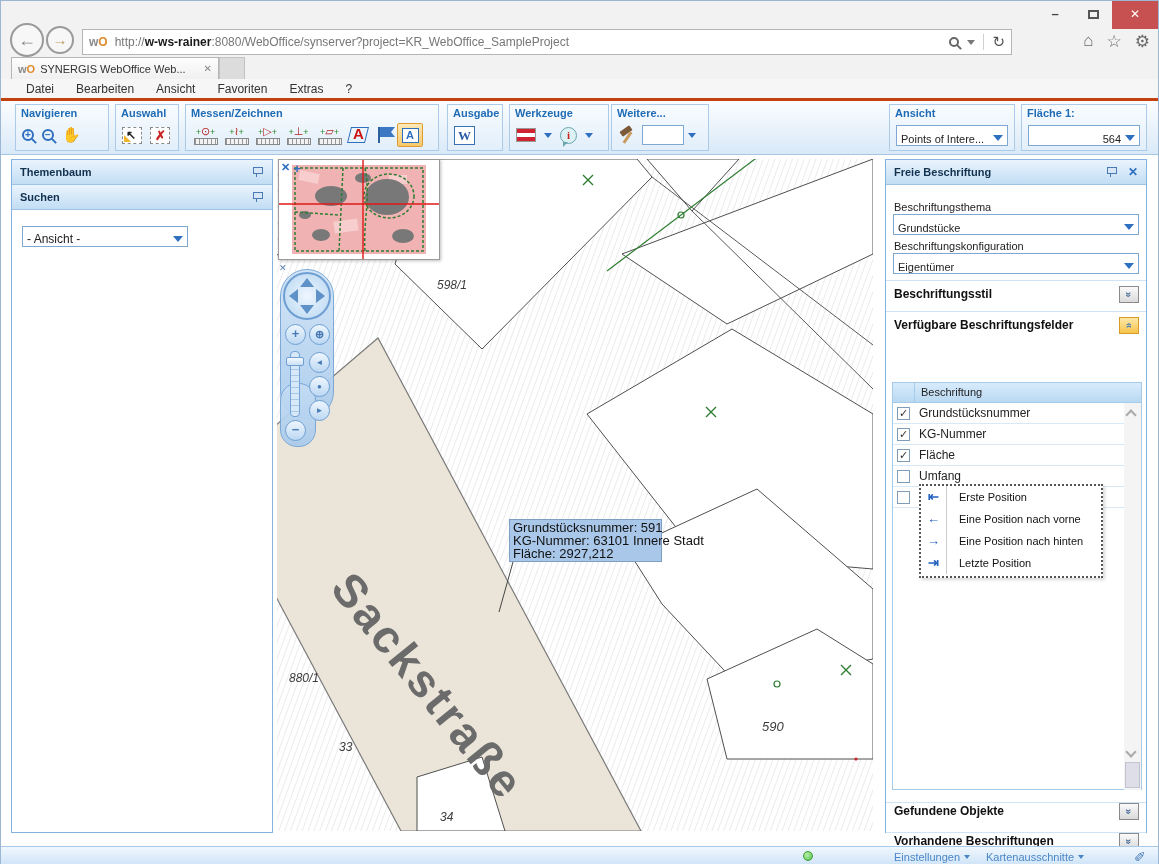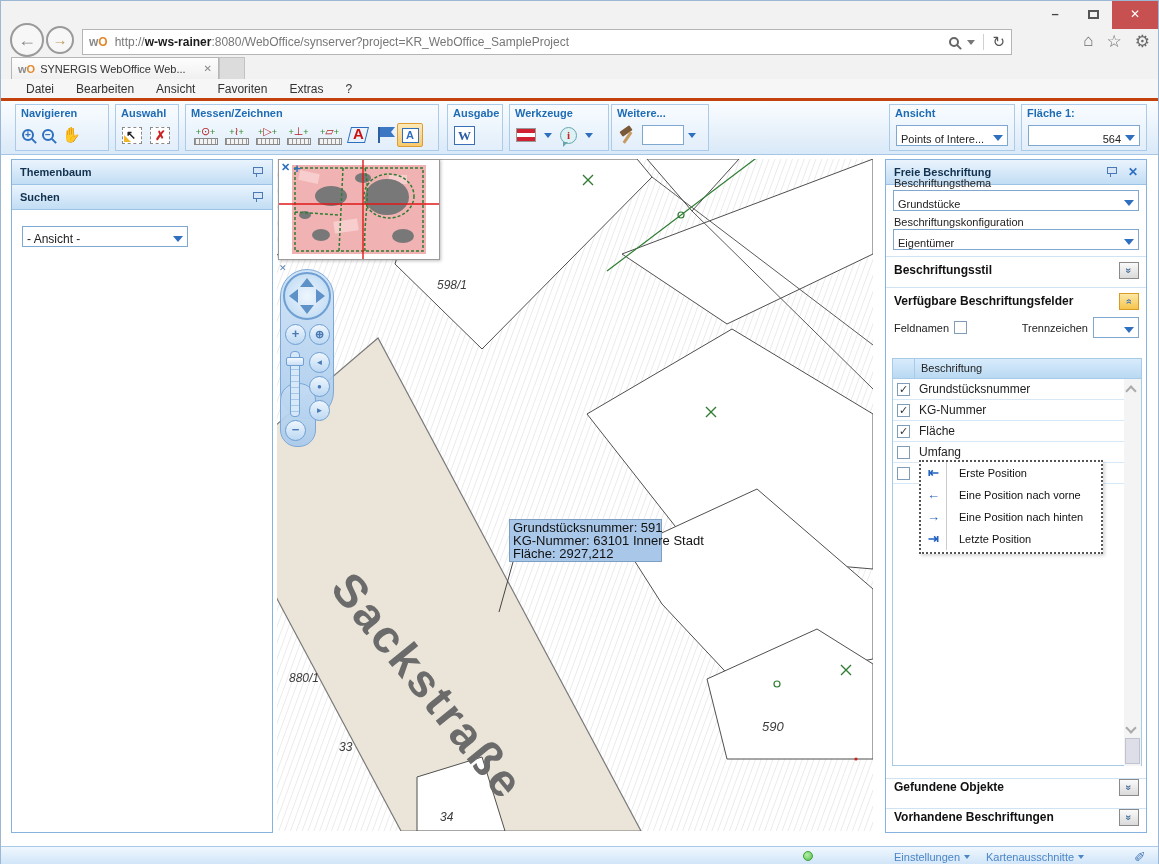--- a/index.html
+++ b/index.html
@@ -112,21 +112,21 @@
          display:flex;align-items:center;padding:0 8px;font-size:11px;font-weight:bold;color:#12314f}
   .phead .sp{flex:1}
   .pin{position:relative;width:12px;height:12px;display:inline-block}
   .pin::before{content:"";position:absolute;left:1px;top:1px;width:8px;height:5px;border:1px solid #4a7ab5;background:#d7e7f7}
   .pin::after{content:"";position:absolute;left:4px;top:7px;width:1px;height:4px;background:#4a7ab5}
   .pclose{color:#2e6fc0;font-weight:bold;font-size:12px;margin-left:10px}
   .pclose::before{content:"✕"}
 
   .lp-drop{position:absolute;left:10px;top:66px;width:166px}
 
-  .rp-body{position:absolute;left:0;top:12px;width:260px;height:646px;font-size:11px;color:#222}
+  .rp-body{position:absolute;left:0;top:36px;width:260px;height:646px;font-size:11px;color:#222}
   .rlabel{padding:5px 8px 1px 8px}
   .rp-drop{margin:0 7px;width:246px}
   .divider{height:1px;background:#cfe3f5;margin:6px 0 0 0}
   .secrow{display:flex;align-items:center;padding:4px 7px 2px 8px;height:24px}
   .sectitle{flex:1;font-size:12px;font-weight:bold;color:#111}
   .secbtn{width:20px;height:17px;border:1px solid #8a8a8a;background:linear-gradient(#fafafa,#dadada);
           text-align:center;position:relative}
   .secbtn .dbl{display:inline-block;transform:rotate(90deg);font-weight:bold;font-size:10px;color:#4a6f9a;line-height:15px}
   .secbtn .dbl::before{content:"»"}
   .secbtn.orange{background:linear-gradient(#fde8a8,#f6c44a);border-color:#d89b28}
@@ -519,29 +519,20 @@
         <span class="sectitle">Beschriftungsstil</span>
         <span class="secbtn"><span class="dbl"></span></span>
       </div>
 
       <div class="divider"></div>
       <div class="secrow">
         <span class="sectitle">Verfügbare Beschriftungsfelder</span>
         <span class="secbtn orange"><span class="dbl"></span></span>
       </div>
 
-      <div class="fieldrow">
-        <span>Feldnamen</span>
-        <span class="cb"></span>
-        <span class="tzlabel">Trennzeichen</span>
-        <span class="dropdown mini-dd">
-          <span class="val"></span>
-            <span class="ddarrow"></span>
-        </span>
-      </div>
 
       <div class="list">
         <div class="lhead">
           <span class="lc0"></span>
           <span class="lc1">Beschriftung</span>
         </div>
         <div class="lrow">
           <span class="cb">✓</span>
           <span class="lbl">Grundstücksnummer</span>
         </div>

